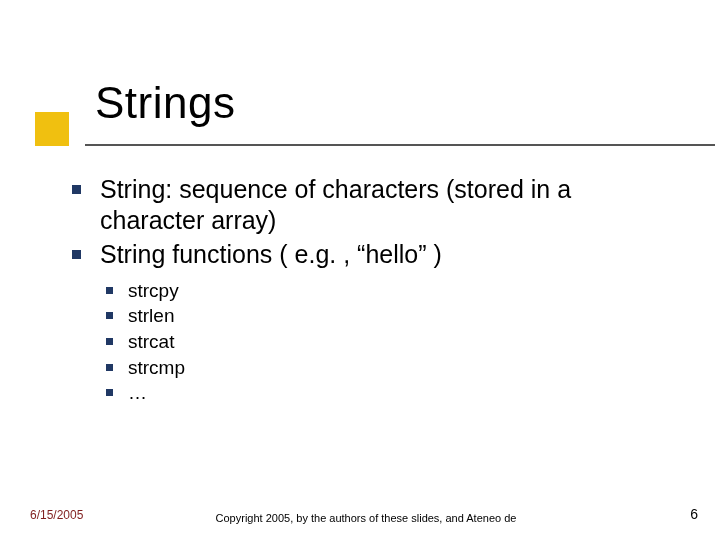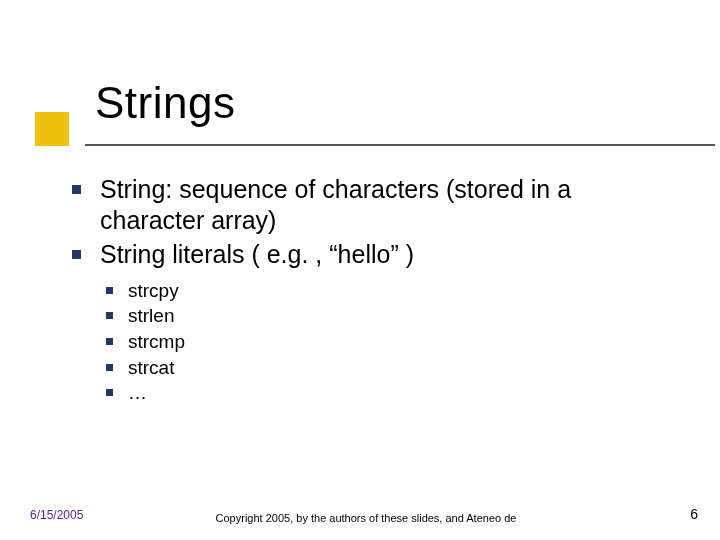--- a/index.html
+++ b/index.html
@@ -94,21 +94,21 @@
     top: 9px;
     width: 7px;
     height: 7px;
     background: #203864;
   }
   .footer-date {
     position: absolute;
     left: 30px;
     bottom: 18px;
     font-size: 12px;
-    color: #4c1d95;
+    color: #7f1d1d;
   }
   .footer-copy {
     position: absolute;
     left: 12px;
     right: 0;
     bottom: 14px;
     text-align: center;
     font-size: 11px;
     color: #000;
     line-height: 1.25;
@@ -128,27 +128,27 @@
 
   <div class="title-block">
     <div class="accent-square"></div>
     <div class="title-text">Strings</div>
     <div class="title-underline"></div>
   </div>
 
   <div class="body">
     <ul class="lvl1">
       <li>String: sequence of characters (stored in a character array)</li>
-      <li>String literals ( e.g. , “hello” )</li>
+      <li>String functions ( e.g. , “hello” )</li>
     </ul>
     <ul class="lvl2">
       <li>strcpy</li>
       <li>strlen</li>
+      <li>strcat</li>
       <li>strcmp</li>
-      <li>strcat</li>
       <li>…</li>
     </ul>
   </div>
 
   <div class="footer-date">6/15/2005</div>
   <div class="footer-copy">
     <span>Copyright 2005, by the authors of these slides, and Ateneo de</span><br>
   </div>
   <div class="footer-num">6</div>
 

